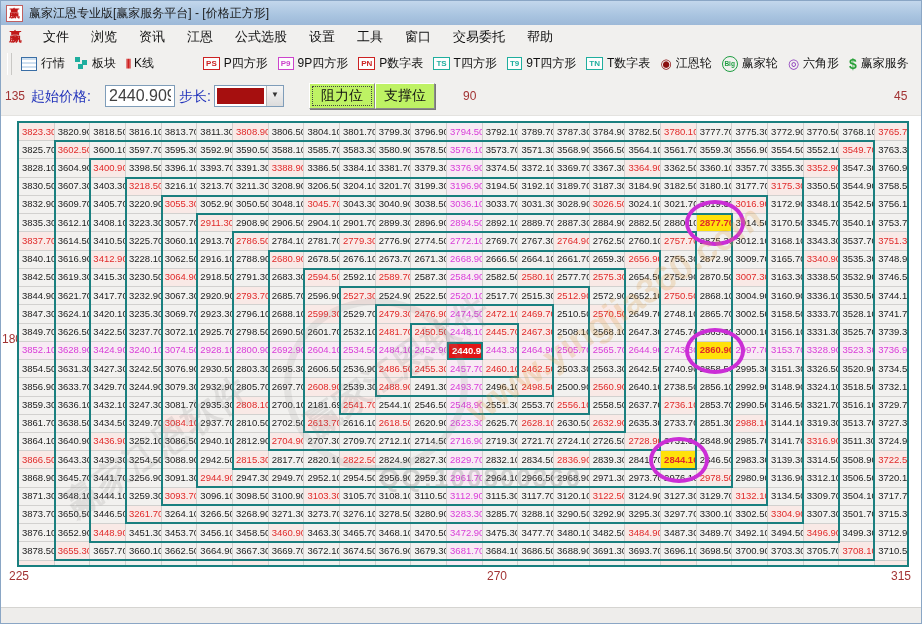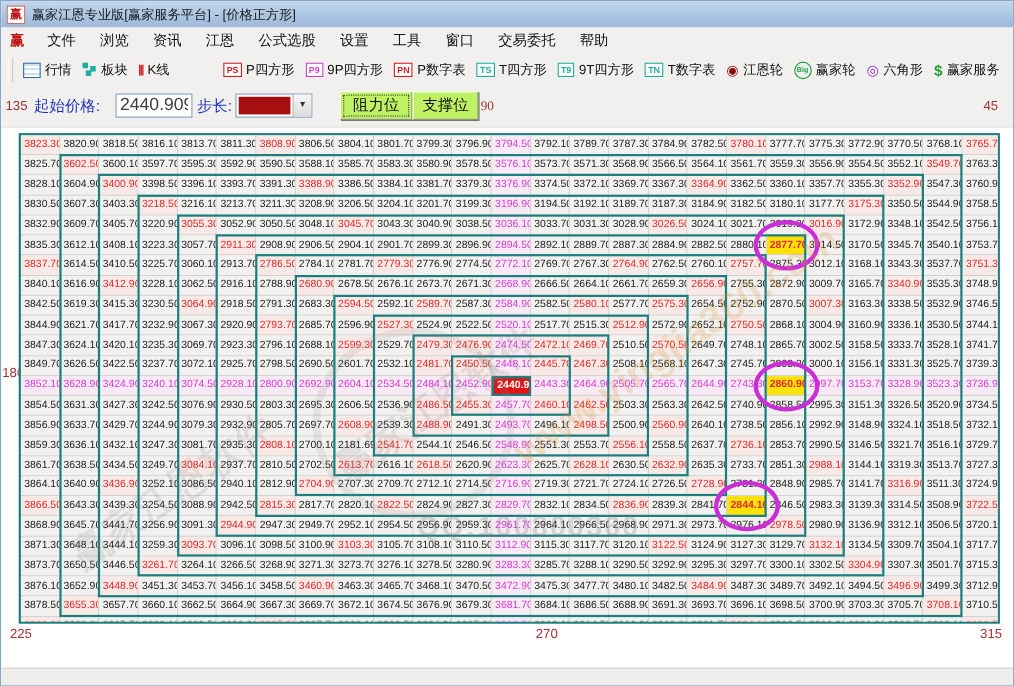--- a/index.html
+++ b/index.html
@@ -167,21 +167,21 @@
     <span class="anglabel" style="left:4px;top:10px;">135</span>
     <span class="bluelbl" style="left:30px;">起始价格:</span>
     <input id="startInput" value="2440.9099" style="">
     <span class="bluelbl" style="left:178px;">步长:</span>
     <div id="stepDrop">
       <div class="swatch"></div>
       <div class="arrowbtn">▼</div>
     </div>
     <div class="cbtn focusdot" style="left:308px;width:64px;">阻力位</div>
     <div class="cbtn" style="left:374px;width:58px;">支撑位</div>
-    <span class="anglabel" style="left:436px;top:10px;font-family:Liberation Serif, serif;">90</span>
+    <span class="anglabel" style="left:462px;top:10px;">90</span>
     <span class="anglabel" style="left:893px;top:10px;">45</span>
   </div>
 
   <span class="anglabel" style="left:1px;top:331px;">180</span>
   <span class="anglabel" style="left:8px;top:568px;">225</span>
   <span class="anglabel" style="left:446px;top:568px;margin-left:40px;">270</span>
   <span class="anglabel" style="left:890px;top:568px;">315</span>
 
   <div id="gridwrap">
     <div id="grid">

